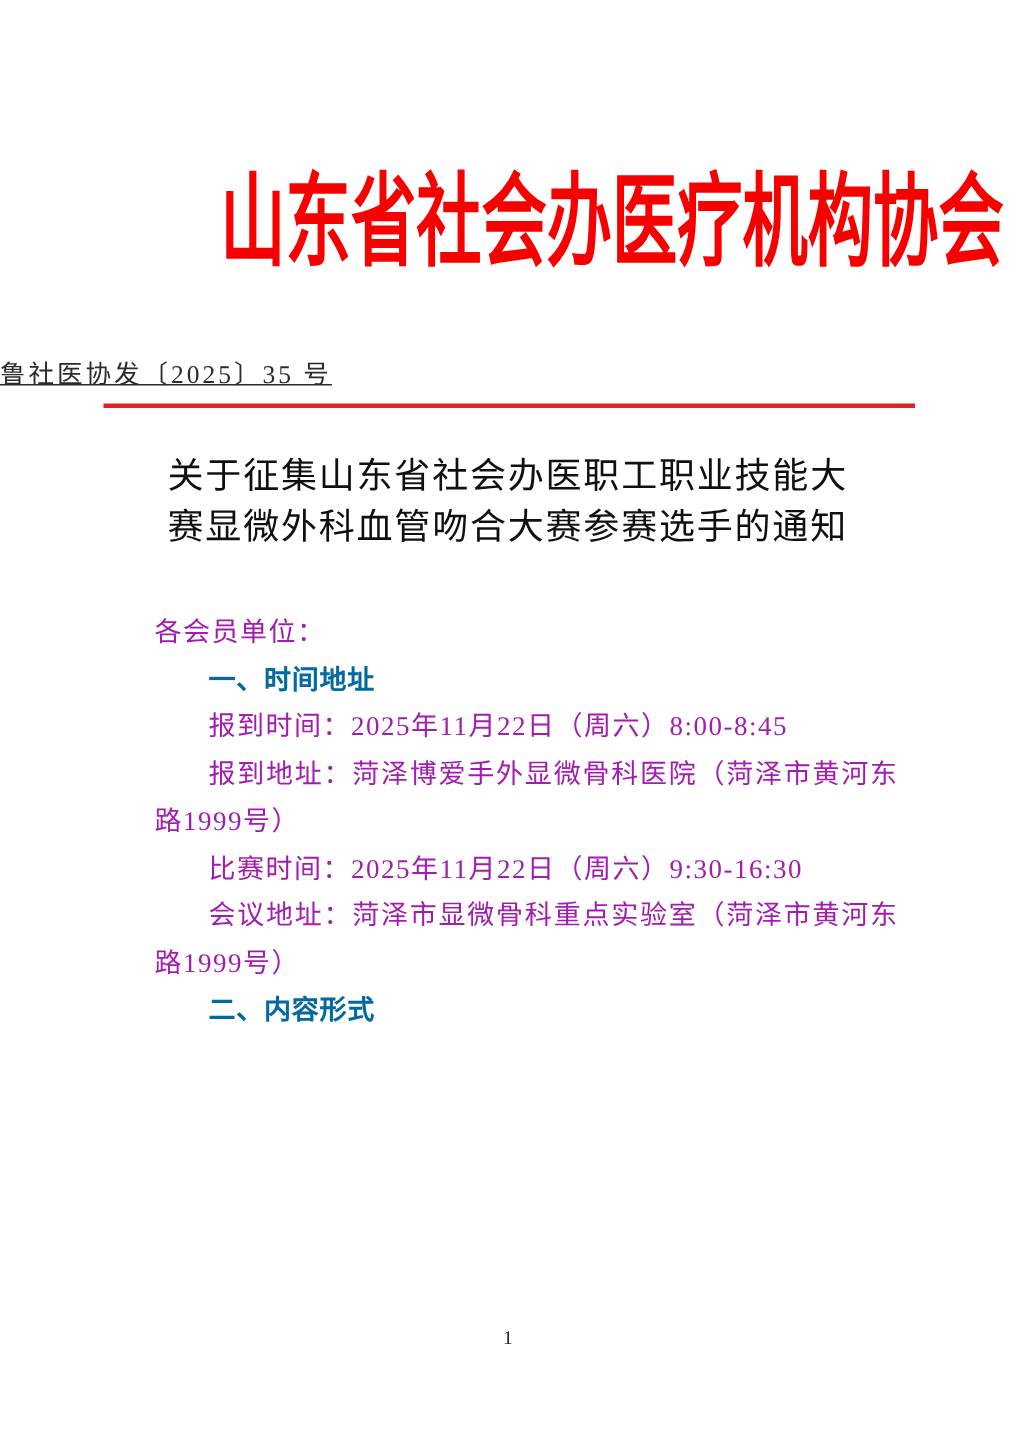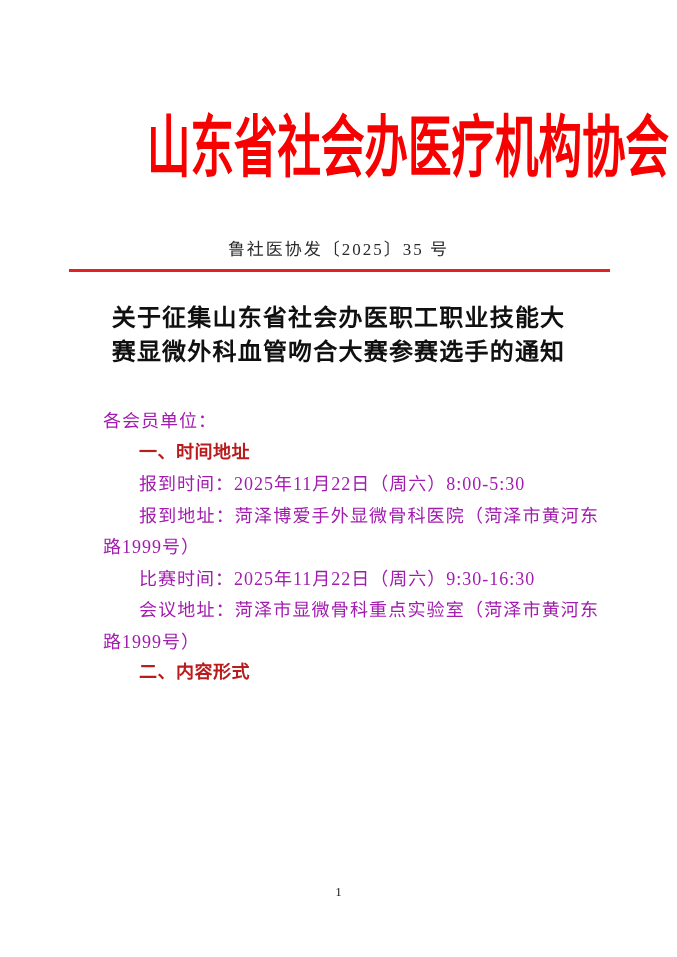--- a/index.html
+++ b/index.html
@@ -35,46 +35,47 @@
     color: #f70000;
     transform: scale(0.64, 1);
     transform-origin: 50% 50%;
   }
   
   .doc-number {
     position: absolute;
     top: 239px;
     left: 0;
     width: 100%;
-    text-align: center;
+    text-align: left;
     font-size: 17px;
     line-height: 22px;
     letter-spacing: 2px;
     color: #2b2b2b;
+    text-decoration: underline;
   }
   
   .red-divider {
     position: absolute;
     top: 269px;
     left: 69px;
     width: 541px;
     height: 3px;
     background: #e02222;
   }
   
   .doc-title {
     position: absolute;
     top: 301px;
     left: 111px;
     width: 455px;
     margin: 0;
     text-align: center;
     font-size: 24px;
     line-height: 34px;
-    font-weight: 700;
+    font-weight: 400;
     letter-spacing: 1.2px;
     color: #101010;
   }
   
   .content {
     position: absolute;
     top: 406px;
     left: 103px;
     width: 496px;
   }
@@ -87,23 +88,23 @@
     text-justify: inter-character;
     color: #a21caf;
   }
   .para.indent {
     text-indent: 2em;
   }
   .para.heading {
     text-indent: 2em;
     font-weight: 700;
     text-align: left;
-    font-family: Liberation Mono, monospace;
+    font-family: Liberation Sans, sans-serif;
     letter-spacing: 0.5px;
-    color: #b91c1c;
+    color: #0369a1;
   }
   
   .page-number {
     position: absolute;
     top: 884px;
     left: 0;
     width: 100%;
     text-align: center;
     font-size: 13px;
     line-height: 16px;
@@ -121,21 +122,21 @@
 
   <div class="doc-number">鲁社医协发〔2025〕35 号</div>
 
   <div class="red-divider" style="background: rgb(224, 34, 34);"></div>
 
   <h1 class="doc-title">关于征集山东省社会办医职工职业技能大赛显微外科血管吻合大赛参赛选手的通知</h1>
 
   <div class="content">
       <p class="para plain">各会员单位：</p>
       <p class="para heading">一、时间地址</p>
-      <p class="para indent">报到时间：2025年11月22日（周六）8:00-5:30</p>
+      <p class="para indent">报到时间：2025年11月22日（周六）8:00-8:45</p>
       <p class="para indent">报到地址：菏泽博爱手外显微骨科医院（菏泽市黄河东路1999号）</p>
       <p class="para indent">比赛时间：2025年11月22日（周六）9:30-16:30</p>
       <p class="para indent">会议地址：菏泽市显微骨科重点实验室（菏泽市黄河东路1999号）</p>
       <p class="para heading">二、内容形式</p>
     </div>
 
   <div class="page-number">1</div>
 
 </div>
 

